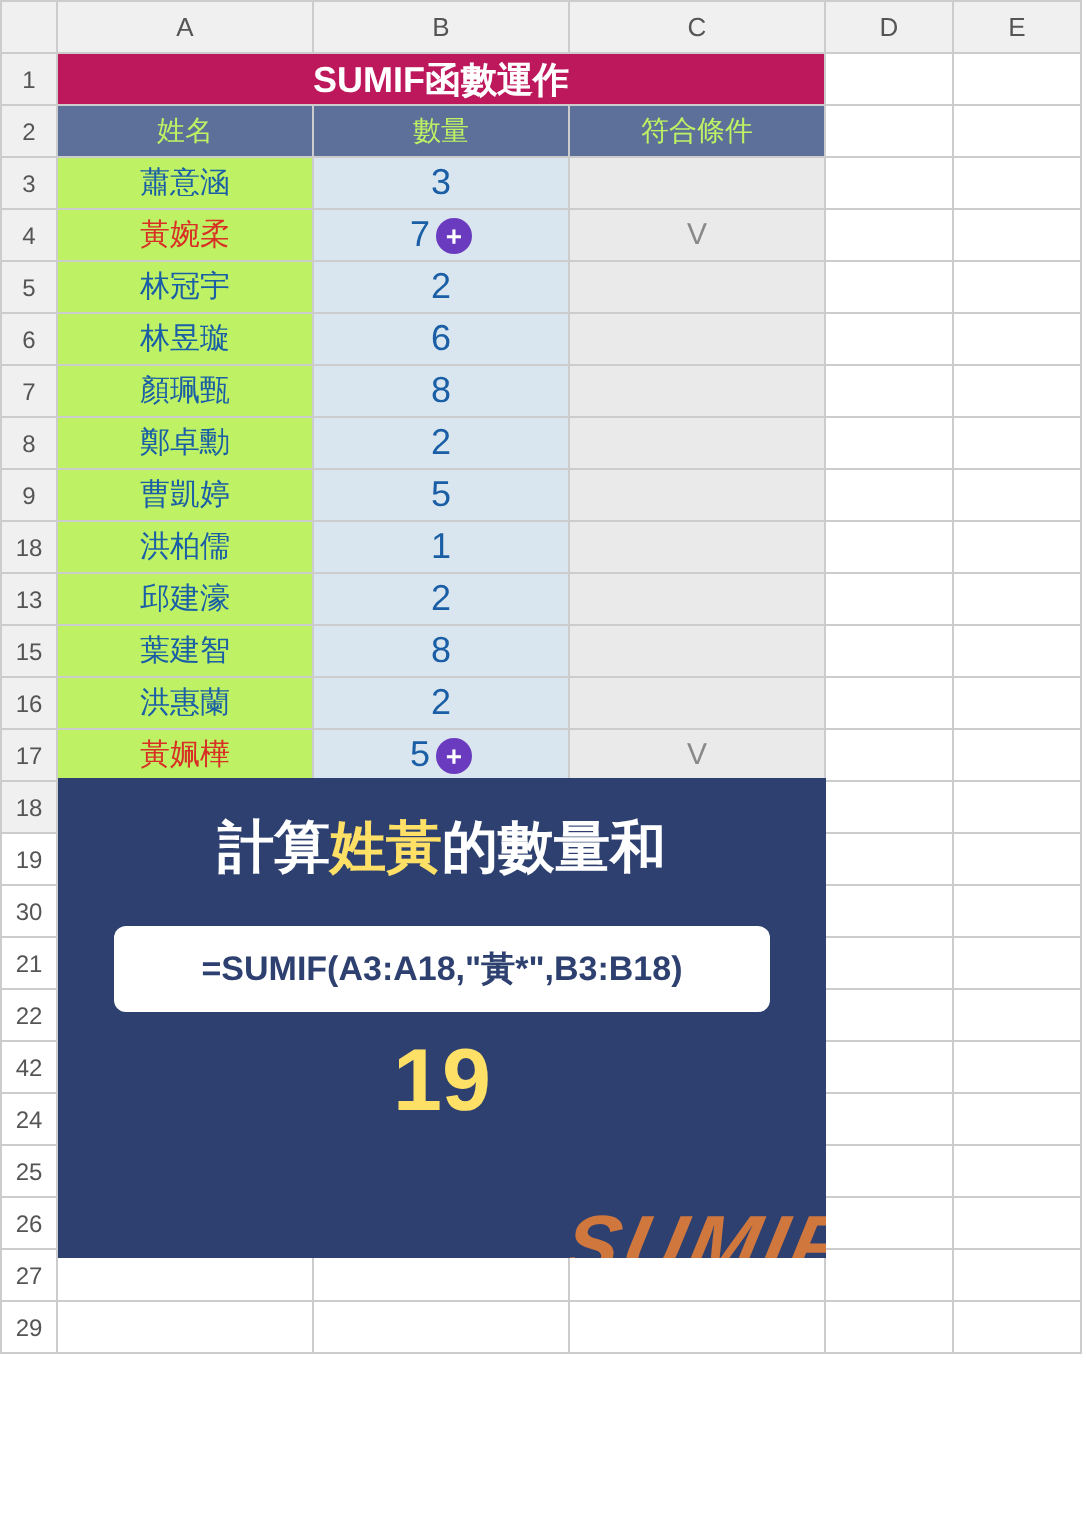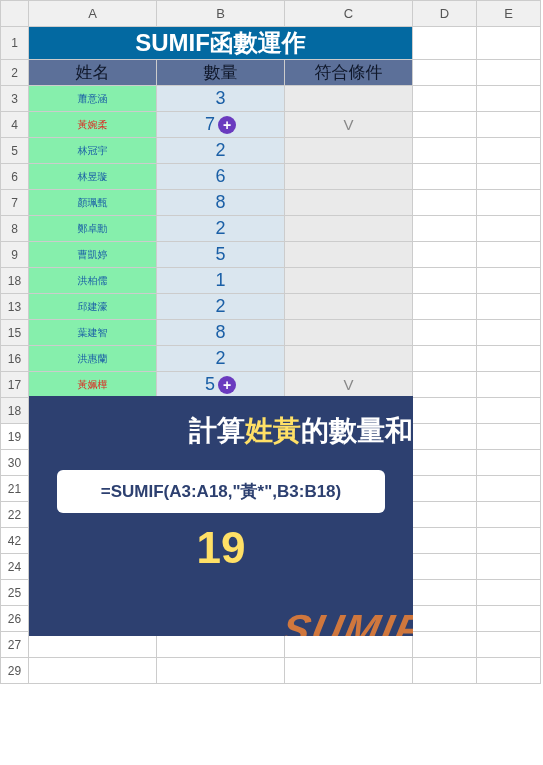--- a/index.html
+++ b/index.html
@@ -7,30 +7,30 @@
   .grid { border-collapse: collapse; }
   .grid td, .grid th { border: 1px solid #ccc; height: 26px; text-align: center; vertical-align: middle; }
   .corner { width: 28px; background: #f0f0f0; }
   .colh { background: #f0f0f0; color: #555; font-weight: normal; font-size: 13px; }
   .rowh { width: 28px; background: #f0f0f0; color: #555; font-size: 12px; text-align: center; }
   .cA { width: 128px; }
   .cB { width: 128px; }
   .cC { width: 128px; }
   .cD { width: 64px; }
   .cE { width: 64px; }
-  .title-row td.spanned { background: #0369a1; color: #fff; font-size: 24px; font-weight: bold; margin-top: 24px; }
-  .header-row td.spanned { background: #5c7099; color: #0f172a; font-size: 17px; }
-  .data-row td.ca { background: #86efac; color: #1a5fa6; font-size: 10px; }
+  .title-row td.spanned { background: #be185d; color: #fff; font-size: 18px; font-weight: bold; margin-top: 24px; }
+  .header-row td.spanned { background: #5c7099; color: #bef264; font-size: 14px; }
+  .data-row td.ca { background: #bef264; color: #1a5fa6; font-size: 15px; }
   .data-row td.ca.red { color: #d93025; }
   .data-row td.cb { background: #dae6ef; color: #1a5fa6; font-size: 18px; position: relative; }
   .data-row td.cc { background: #eaeaea; color: #888; font-size: 15px; }
   .plus { display: inline-flex; width: 18px; height: 18px; background: #6a3bbf; border-radius: 50%; color: #fff; font-size: 14px; align-items: center; justify-content: center; margin-left: 3px; vertical-align: middle; font-weight: bold; }
   .summary { position: relative; }
   .summary-box { position: absolute; left: 29px; top: 0; width: 384px; height: 240px; background: #2d4070; overflow: hidden; }
-  .summary-title { text-align: right; font-size: 28px; font-weight: bold; color: #fff; padding: 16px 0 12px; }
+  .summary-title { text-align: center; font-size: 28px; font-weight: bold; color: #fff; padding: 16px 0 12px; }
   .summary-title .yellow { color: #ffe066; }
   .formula-box { background: #fff; margin: 8px 28px; padding: 10px 8px; border-radius: 6px; text-align: center; color: #2d4070; font-size: 17px; font-weight: bold; }
   .result { text-align: center; font-size: 44px; color: #ffe066; font-weight: bold; margin-top: 10px; }
   .watermark { position: absolute; right: -10px; bottom: -18px; font-size: 42px; font-weight: 900; color: #d97a3b; font-style: italic; transform: skewX(-12deg); letter-spacing: 2px; opacity: 0.95; }
   .below td { background: #fff; }
 </style>
 </head>
 <body>
 
 <table class="grid">

